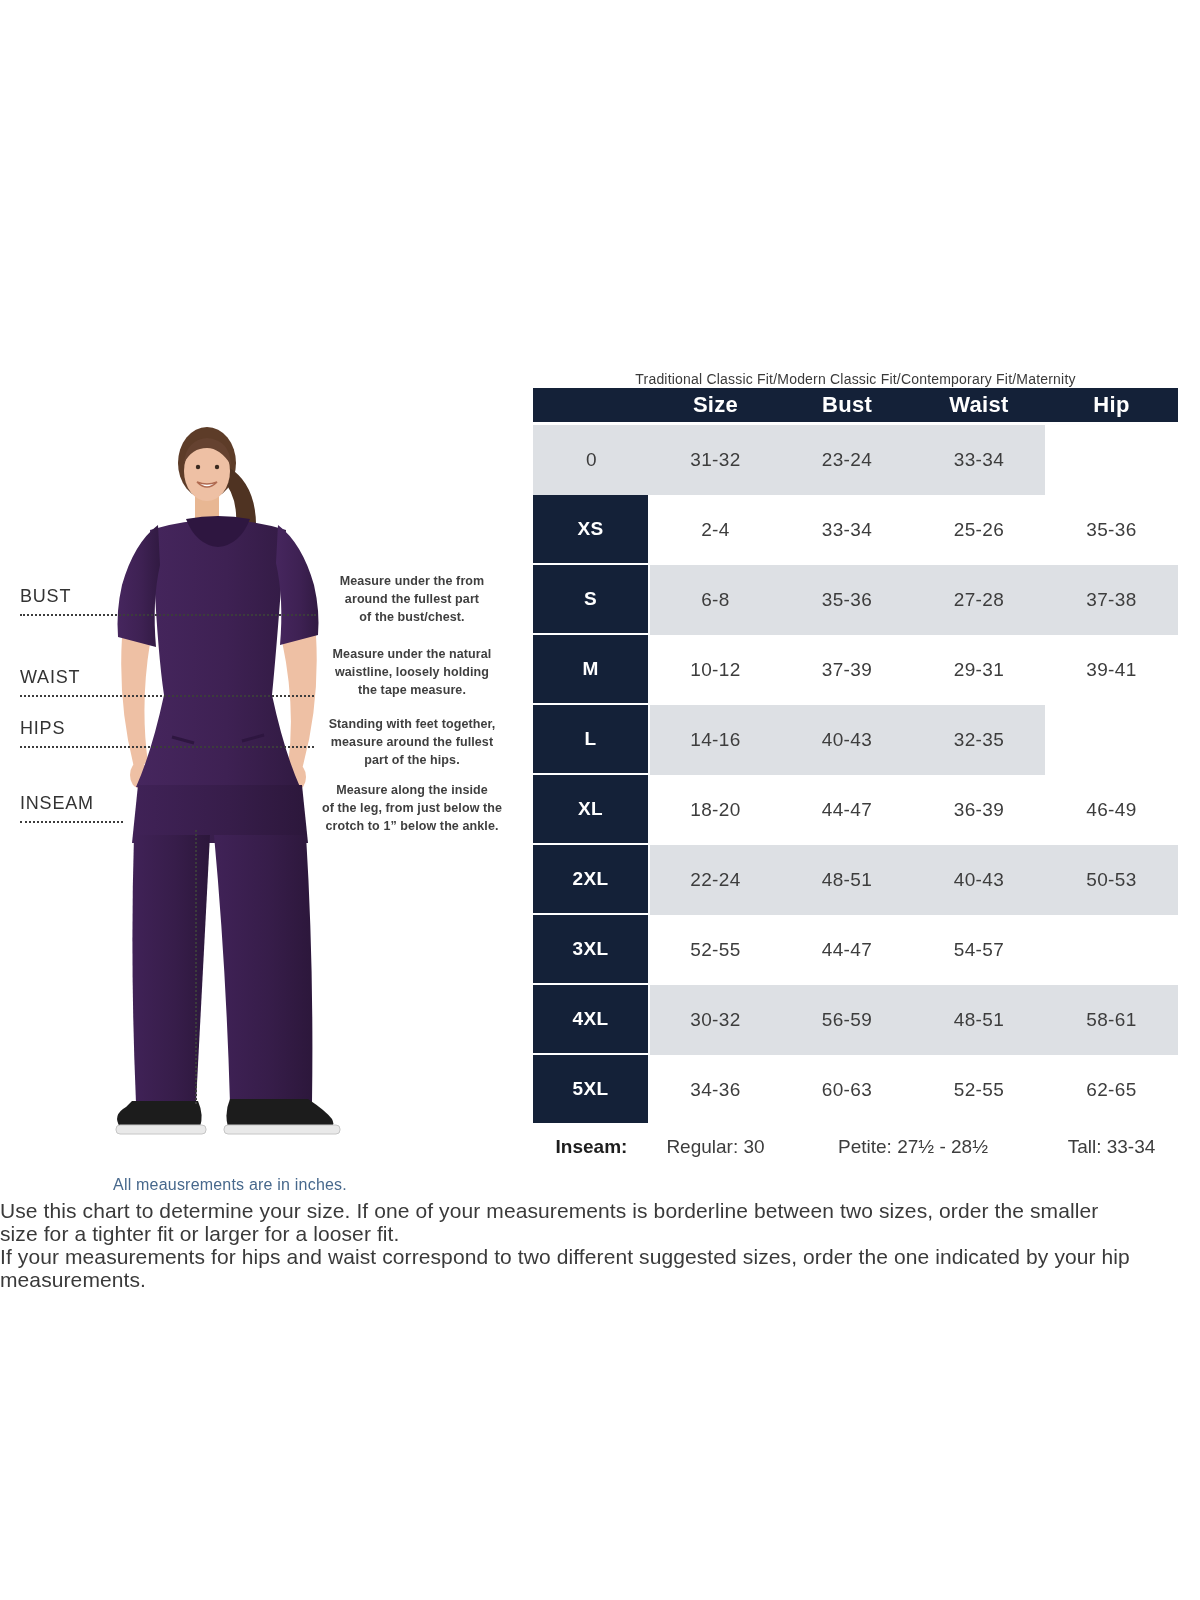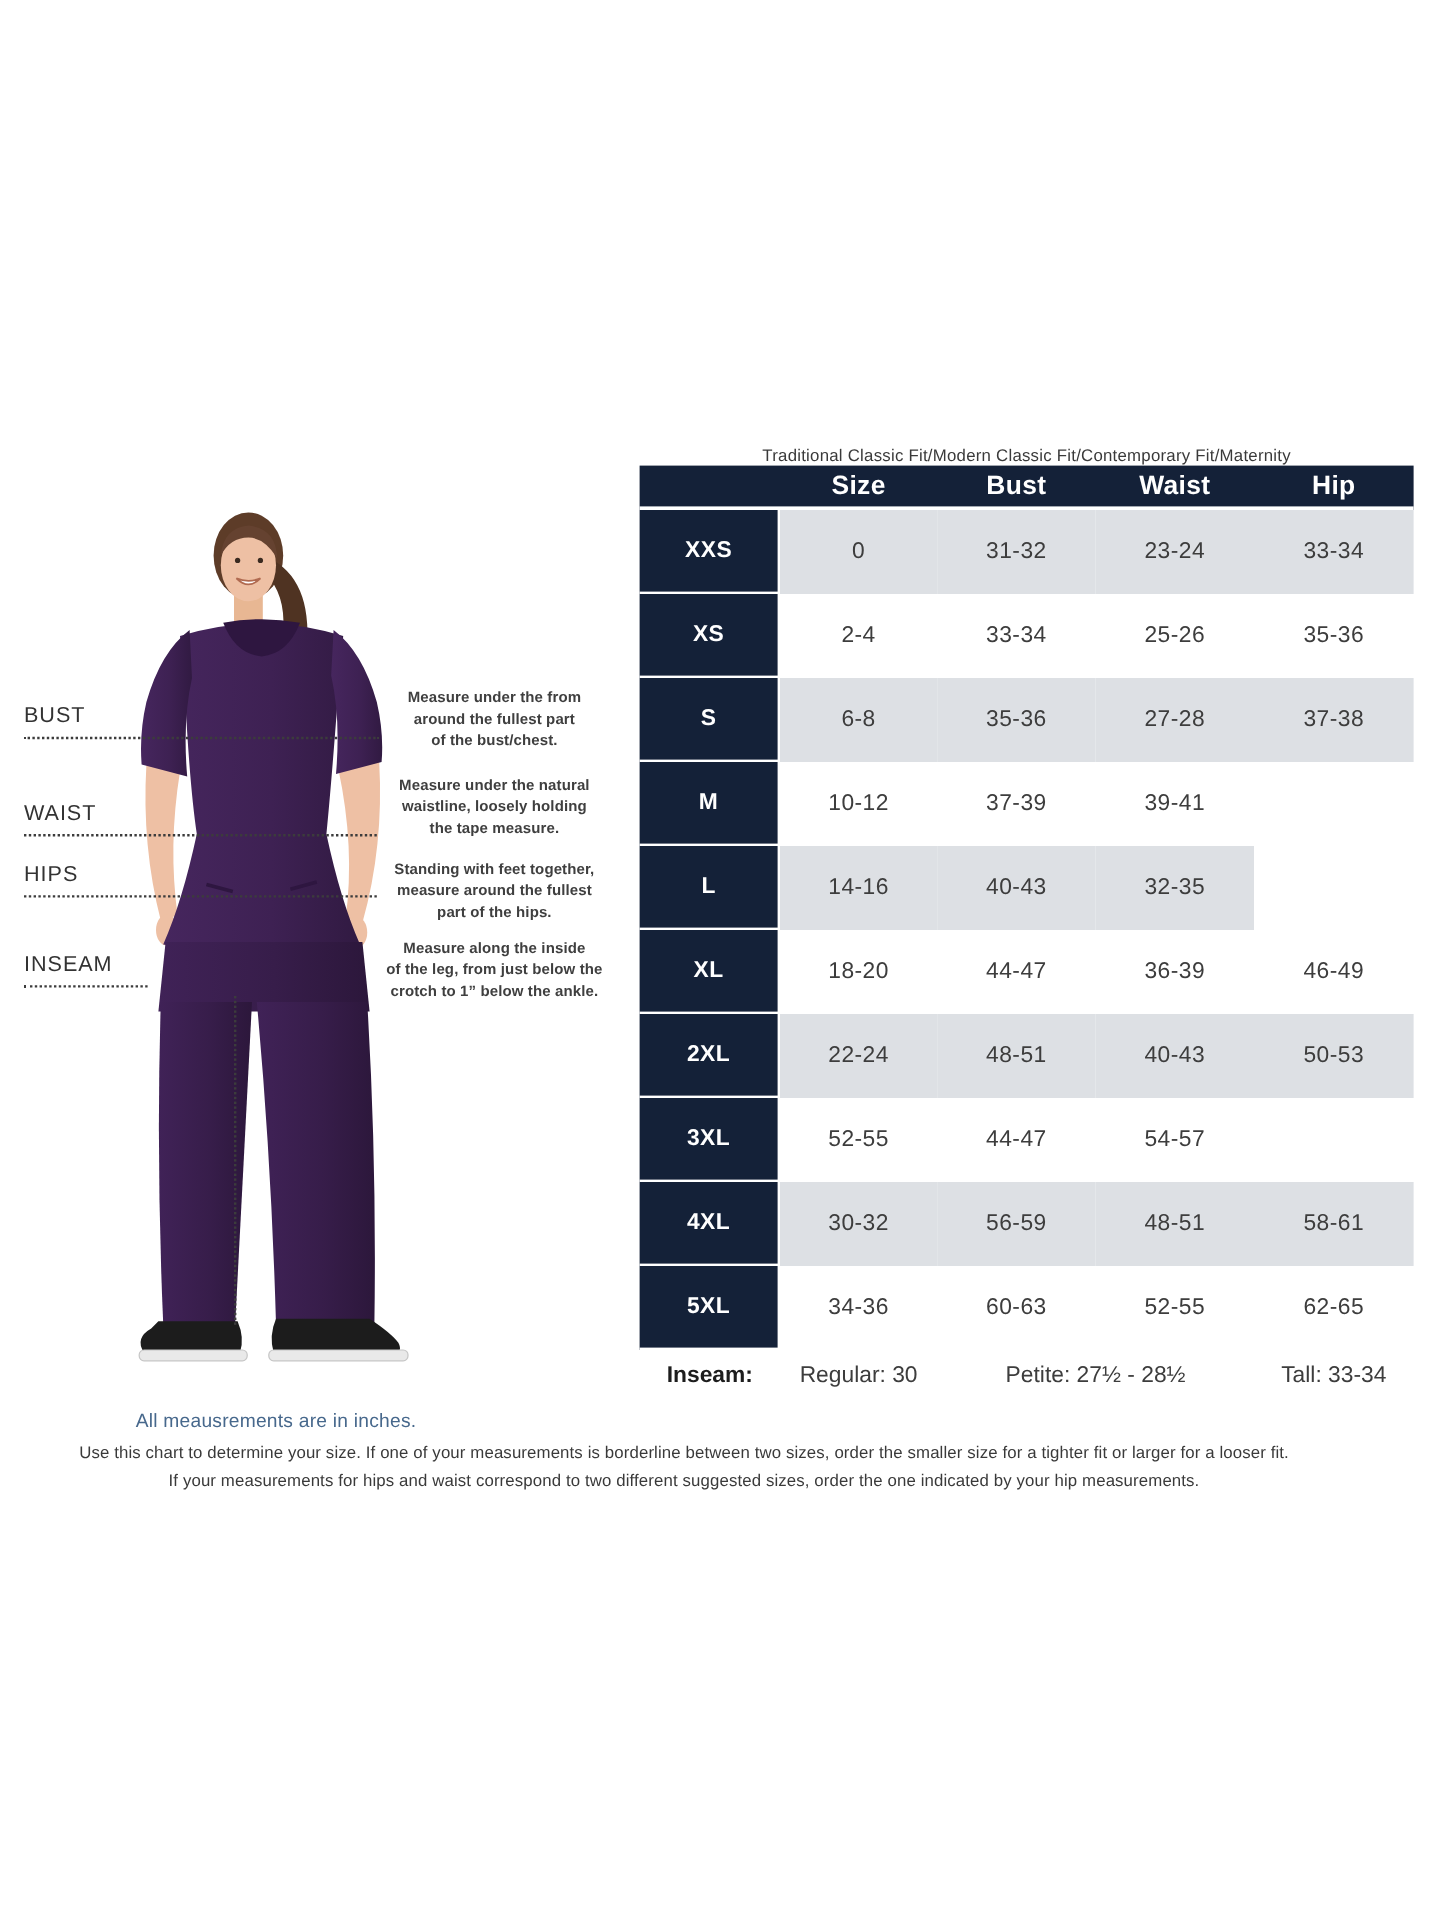--- a/index.html
+++ b/index.html
@@ -57,22 +57,22 @@
     font-size:12.5px; font-weight:bold; color:#3f3f3f; line-height:1.45;
     white-space:pre-line; letter-spacing:.1px;
   }
 
   .units-note {
     position:absolute; left:20px; top:1176px; width:420px; text-align:center;
     font-size:16px; color:#47688c; letter-spacing:.2px;
   }
 
   .footer {
-    position:absolute; left:0; top:1199px; width:1140px; text-align:center;
-    font-size:14px; color:#3a3a3a; line-height:23px; letter-spacing:.1px;
+    position:absolute; left:0; top:1199px; width:1140px; text-align:left;
+    font-size:21px; color:#3a3a3a; line-height:23px; letter-spacing:.1px;
   }
 
   .model-wrap { position:absolute; left:80px; top:415px; width:280px; height:750px; z-index:1; }
 </style>
 </head>
 <body>
 
 <div class="model-wrap">
   <svg width="280" height="750" viewBox="0 0 280 750">
     <defs>
@@ -151,21 +151,20 @@
 <div class="size-chart">
   <div class="thead">
     <div class="th"></div>
     <div class="th">Size</div>
     <div class="th">Bust</div>
     <div class="th">Waist</div>
     <div class="th">Hip</div>
   </div>
   <div class="tbody">
     <div class="trow">
-      <div class="tlabel">XXS</div>
       <div class="tcell">0</div>
       <div class="tcell">31-32</div>
       <div class="tcell">23-24</div>
       <div class="tcell">33-34</div>
     </div>
     <div class="trow">
       <div class="tlabel">XS</div>
       <div class="tcell">2-4</div>
       <div class="tcell">33-34</div>
       <div class="tcell">25-26</div>
@@ -175,20 +174,21 @@
       <div class="tlabel">S</div>
       <div class="tcell">6-8</div>
       <div class="tcell">35-36</div>
       <div class="tcell">27-28</div>
       <div class="tcell">37-38</div>
     </div>
     <div class="trow">
       <div class="tlabel">M</div>
       <div class="tcell">10-12</div>
       <div class="tcell">37-39</div>
+      <div class="tcell">29-31</div>
       <div class="tcell">39-41</div>
     </div>
     <div class="trow">
       <div class="tlabel">L</div>
       <div class="tcell">14-16</div>
       <div class="tcell">40-43</div>
       <div class="tcell">32-35</div>
     </div>
     <div class="trow">
       <div class="tlabel">XL</div>

